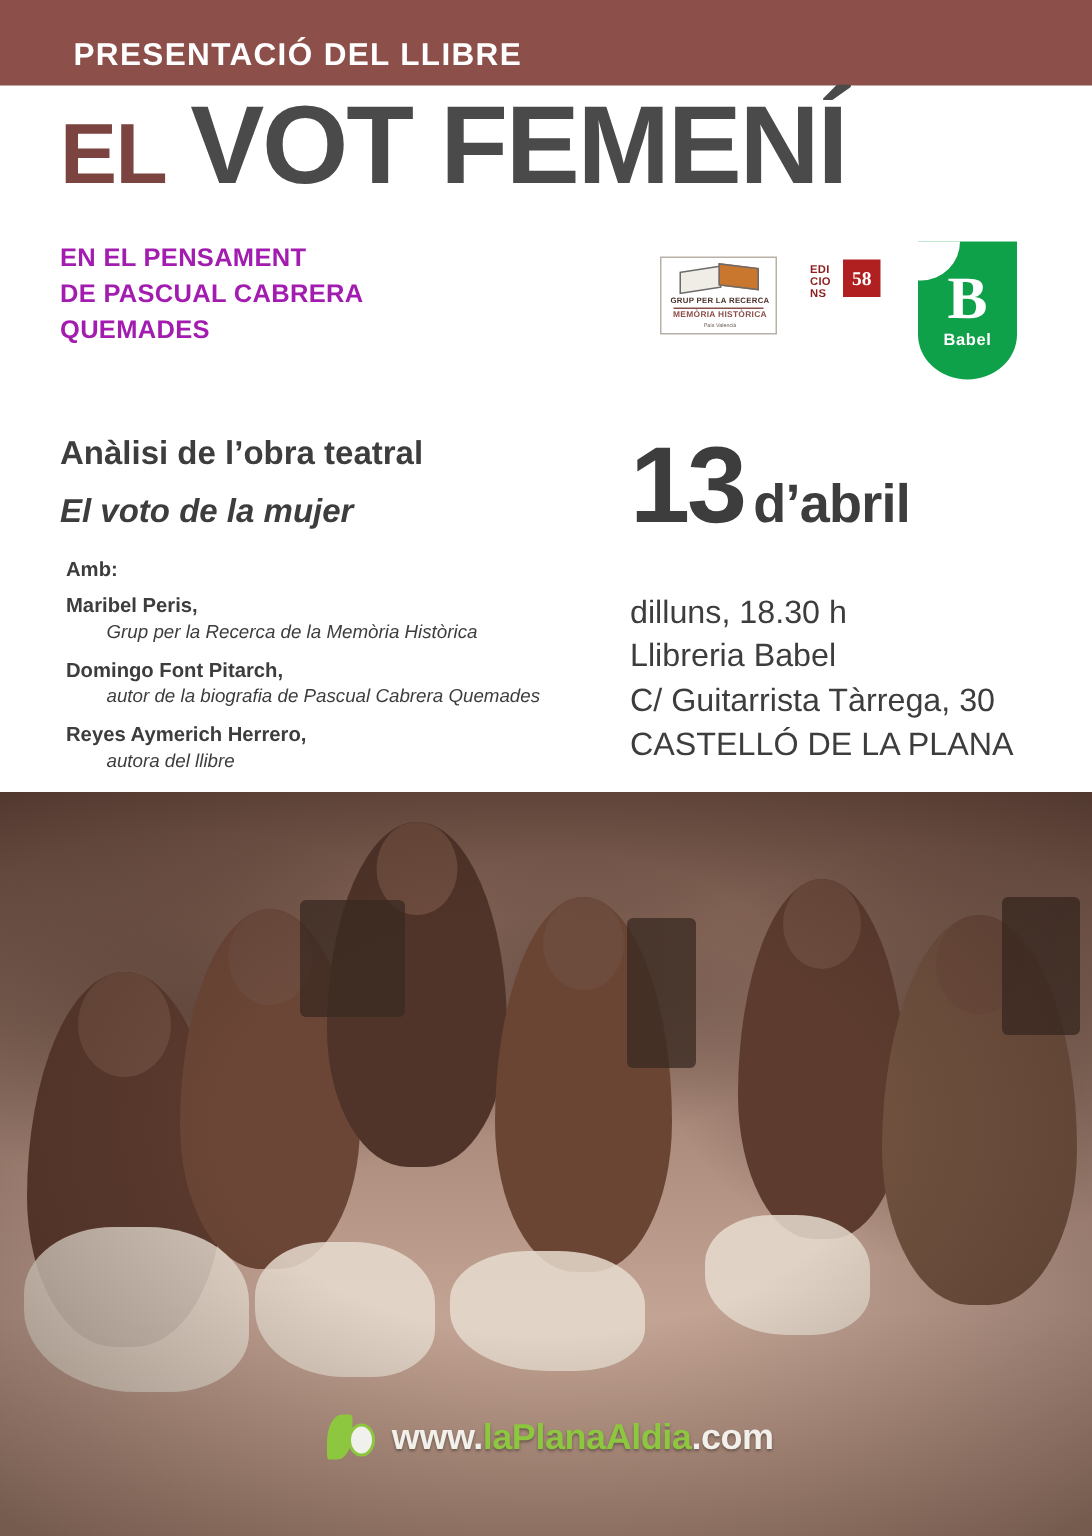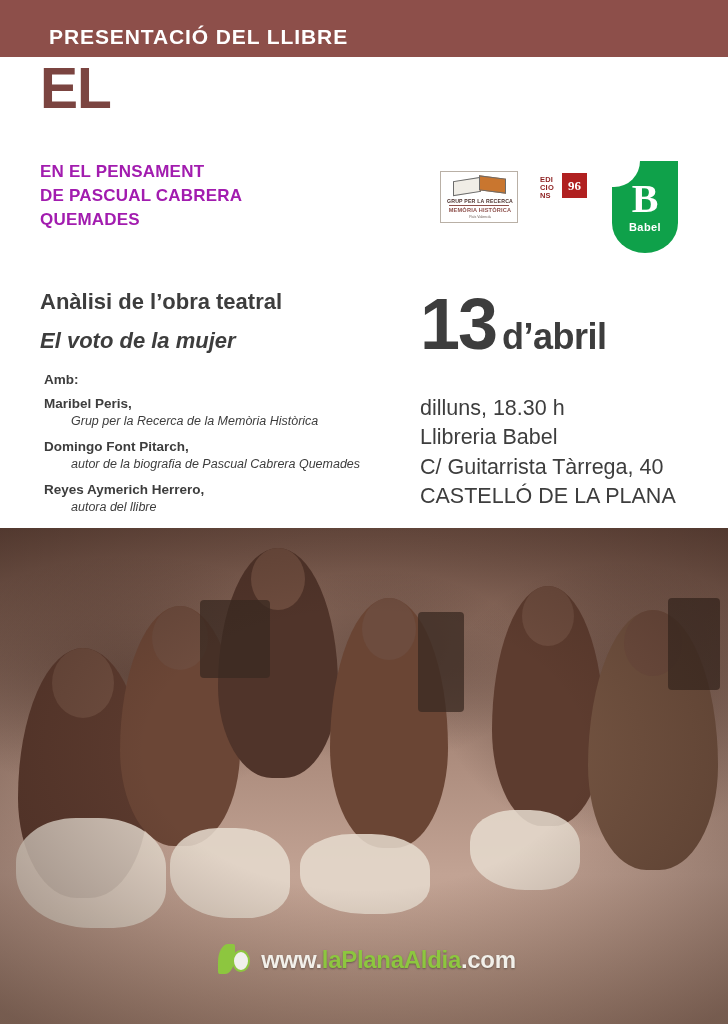--- a/index.html
+++ b/index.html
@@ -418,20 +418,21 @@
 <body>
 
 <div class="poster">
 
   <div class="top-banner">
     <div class="top-banner-text">PRESENTACIÓ DEL LLIBRE</div>
   </div>
 
   <div class="title-row">
     <span class="title-el">EL</span>
+    <span class="title-main">VOT FEMENÍ</span>
   </div>
 
   <div class="subtitle">
     <div>EN EL PENSAMENT</div>
     <div>DE PASCUAL CABRERA</div>
     <div>QUEMADES</div>
   </div>
 
   <div class="analysis">
     <div class="line1">Anàlisi de l’obra teatral</div>
@@ -462,40 +463,40 @@
         <div class="pg2"></div>
       </div>
       <div class="lt1">GRUP PER LA RECERCA</div>
       <div class="lt-sep"></div>
       <div class="lt2">MEMÒRIA HISTÒRICA</div>
       <div class="lt3">País Valencià</div>
     </div>
 
     <div class="logo-edicions">
       <div class="lbl">EDI<br>CIO<br>NS</div>
-      <div class="mark">96</div>
+      <div class="mark">58</div>
     </div>
 
     <div class="logo-babel">
       <div class="green"></div>
       <div class="cutout"></div>
       <div class="bletter">B</div>
       <div class="bword">Babel</div>
     </div>
   </div>
 
   <div class="date-block">
     <span class="date-num">13</span>
     <span class="date-month">d’abril</span>
   </div>
 
   <div class="venue">
     <div>dilluns, 18.30 h</div>
     <div>Llibreria Babel</div>
-    <div>C/ Guitarrista Tàrrega, 40</div>
+    <div>C/ Guitarrista Tàrrega, 30</div>
     <div>CASTELLÓ DE LA PLANA</div>
   </div>
 
   <div class="photo">
     <div class="base"></div>
 
     <div class="fig" style="left:18px; top:120px; width:130px; height:250px; background:#5b3a2e;">
       <div class="head" style="width:62px; height:70px;"></div>
     </div>
     <div class="fig" style="left:120px; top:78px; width:120px; height:240px; background:#6b4636;">

